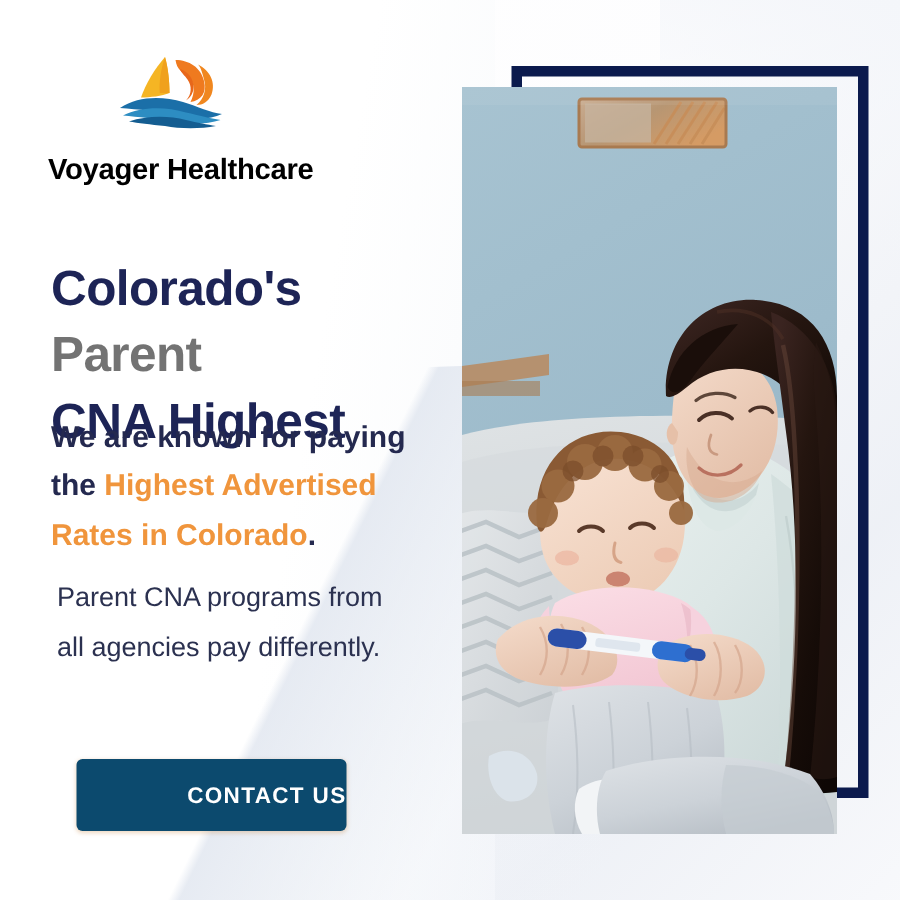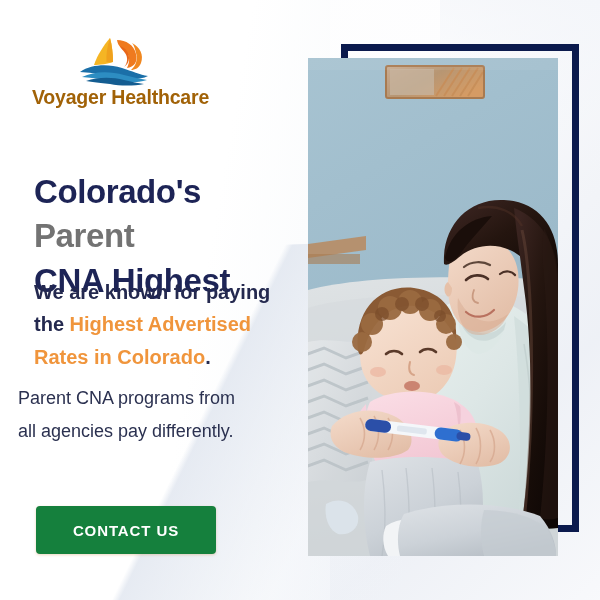--- a/index.html
+++ b/index.html
@@ -63,26 +63,26 @@
     top: 34px;
     width: 250px;
   }
   .logo-mark {
     width: 90px;
     height: 52px;
     margin-left: 38px;
     display: block;
   }
   .logo-wordmark {
-    margin-top: 0;
+    margin-top: 16px;
     font-family: "Liberation Sans", sans-serif;
     font-size: 19.5px;
     font-weight: bold;
     letter-spacing: -0.2px;
-    color: #a16207;
+    color: #000000;
     white-space: nowrap;
   }
 
   
   .headline {
     position: absolute;
     left: 34px;
     top: 148px;
     width: 270px;
     font-size: 33px;
@@ -102,47 +102,48 @@
     font-size: 20px;
     line-height: 1.62;
     font-weight: bold;
     color: #24294f;
   }
   .subhead .accent { color: #f0953c; }
 
   
   .body-copy {
     position: absolute;
-    left: 18px;
+    left: 38px;
     top: 364px;
     width: 240px;
     font-size: 18px;
     line-height: 1.86;
     font-weight: normal;
     color: #2b3150;
   }
 
   
   .cta-button {
     position: absolute;
-    left: 36px;
+    left: 51px;
     top: 506px;
     width: 180px;
     height: 48px;
-    background: #15803d;
+    background: #0c4a6e;
     border: none;
     border-radius: 4px;
     color: #ffffff;
     font-family: "Liberation Sans", sans-serif;
     font-size: 15px;
     font-weight: bold;
     letter-spacing: 0.9px;
     cursor: pointer;
     box-shadow: 0 1px 3px rgba(190,110,30,0.28);
     padding: 0;
+    text-align: right;
   }
 
   
   .photo-frame-outline {
     position: absolute;
     left: 341px;
     top: 44px;
     width: 238px;
     height: 488px;
     border: 7px solid #0b1a4d;

